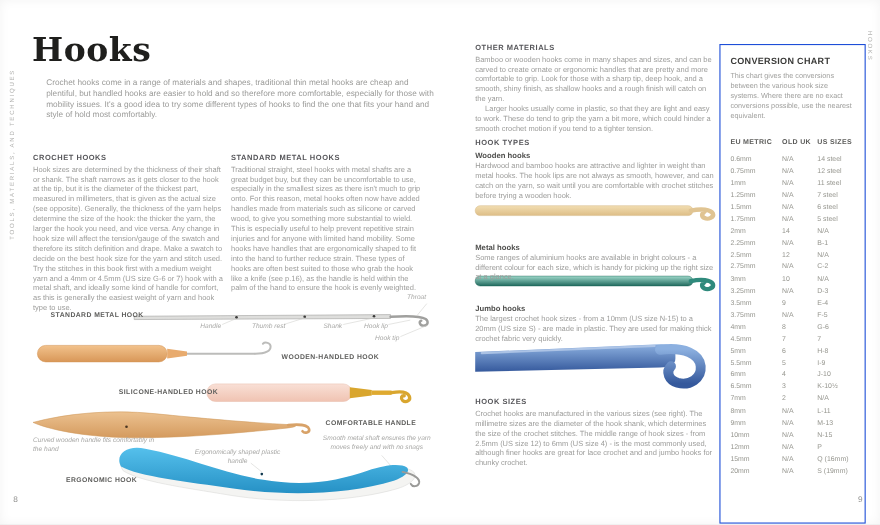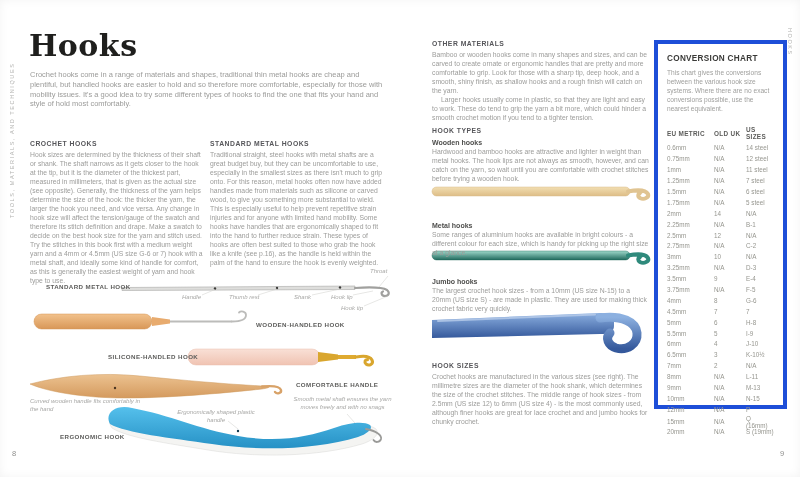--- a/index.html
+++ b/index.html
@@ -12,33 +12,33 @@
   .edge-text {
     position:absolute; font-size:5.5px; letter-spacing:1.6px;
     color:#b3b3b1; white-space:nowrap;
   }
   #edge-left  { left:9px;  top:218px; transform:rotate(-90deg); transform-origin:0 0; }
   #edge-right { left:793px; top:28px; transform:rotate(90deg);  transform-origin:0 0; }
   #page-title {
     left:29px; top:28px; font-family:"DejaVu Serif","Liberation Serif",serif;
     font-weight:bold; font-size:30px; color:#1f1f1d; letter-spacing:0.5px;
   }
-  .intro { left:30px; top:70px; width:358px; font-size:7.5px; line-height:1.3;
+  .intro { left:42px; top:70px; width:358px; font-size:7.5px; line-height:1.3;
     color:#9b9b99; }
   .col { top:140px; width:176px; }
   .body-txt { font-size:6.8px; line-height:1.32; color:#9c9c9a; }
   .shead { font-size:6.8px; font-weight:bold; letter-spacing:0.5px; color:#56565a; margin-bottom:4px; }
   .subhead { font-size:7px; font-weight:bold; color:#4e4e4c; margin-bottom:2px; }
   .dlabel { position:absolute; font-size:6.2px; font-weight:bold; letter-spacing:0.4px; color:#5d5d5b; white-space:nowrap; }
   .dnote  { position:absolute; font-size:6px; font-style:italic; color:#a8a8a6; line-height:1.35; }
   .rsec { left:432px; width:218px; }
   .indent { text-indent:9px; }
   #conversion-box {
-    left:654px; top:40px; width:133px; height:369px; box-sizing:border-box;
-    border:4px solid #1d4ed8; background:#fff; padding:10px 9px 8px 9px;
+    left:654px; top:40px; width:133px; height:436px; box-sizing:border-box;
+    border:1px solid #1d4ed8; background:#fff; padding:10px 9px 8px 9px;
   }
   #cc-title { font-size:8.2px; font-weight:bold; letter-spacing:0.3px; color:#3a3a38; }
   #cc-intro { font-size:6.6px; line-height:1.35; color:#a0a09e; margin-top:6px; }
   .cc-grid { display:grid; grid-template-columns:47px 32px auto; align-items:center; }
   #cc-header { margin-top:13px; font-size:6.4px; font-weight:bold; letter-spacing:0.3px; color:#5c5c5a; height:12px; }
   #cc-rows { margin-top:4px; }
   .cc-row { height:10.9px; }
   .cc-cell { font-size:6.3px; color:#96968f; }
   .pagenum { position:absolute; font-size:7.5px; color:#8f8f8d; }
   #svg-overlay { position:absolute; left:0; top:0; width:800px; height:477px; pointer-events:none; }

